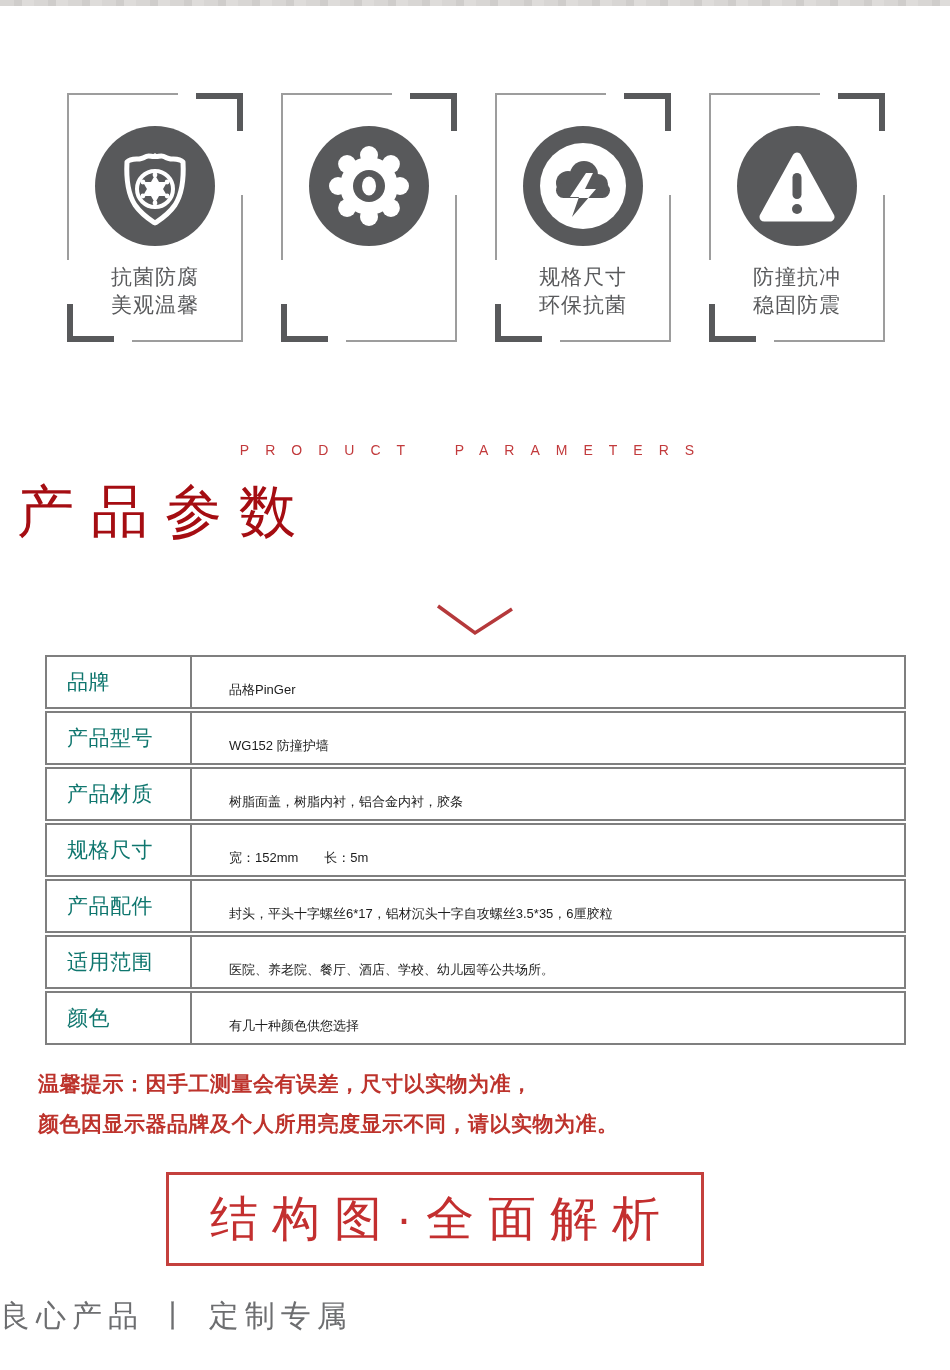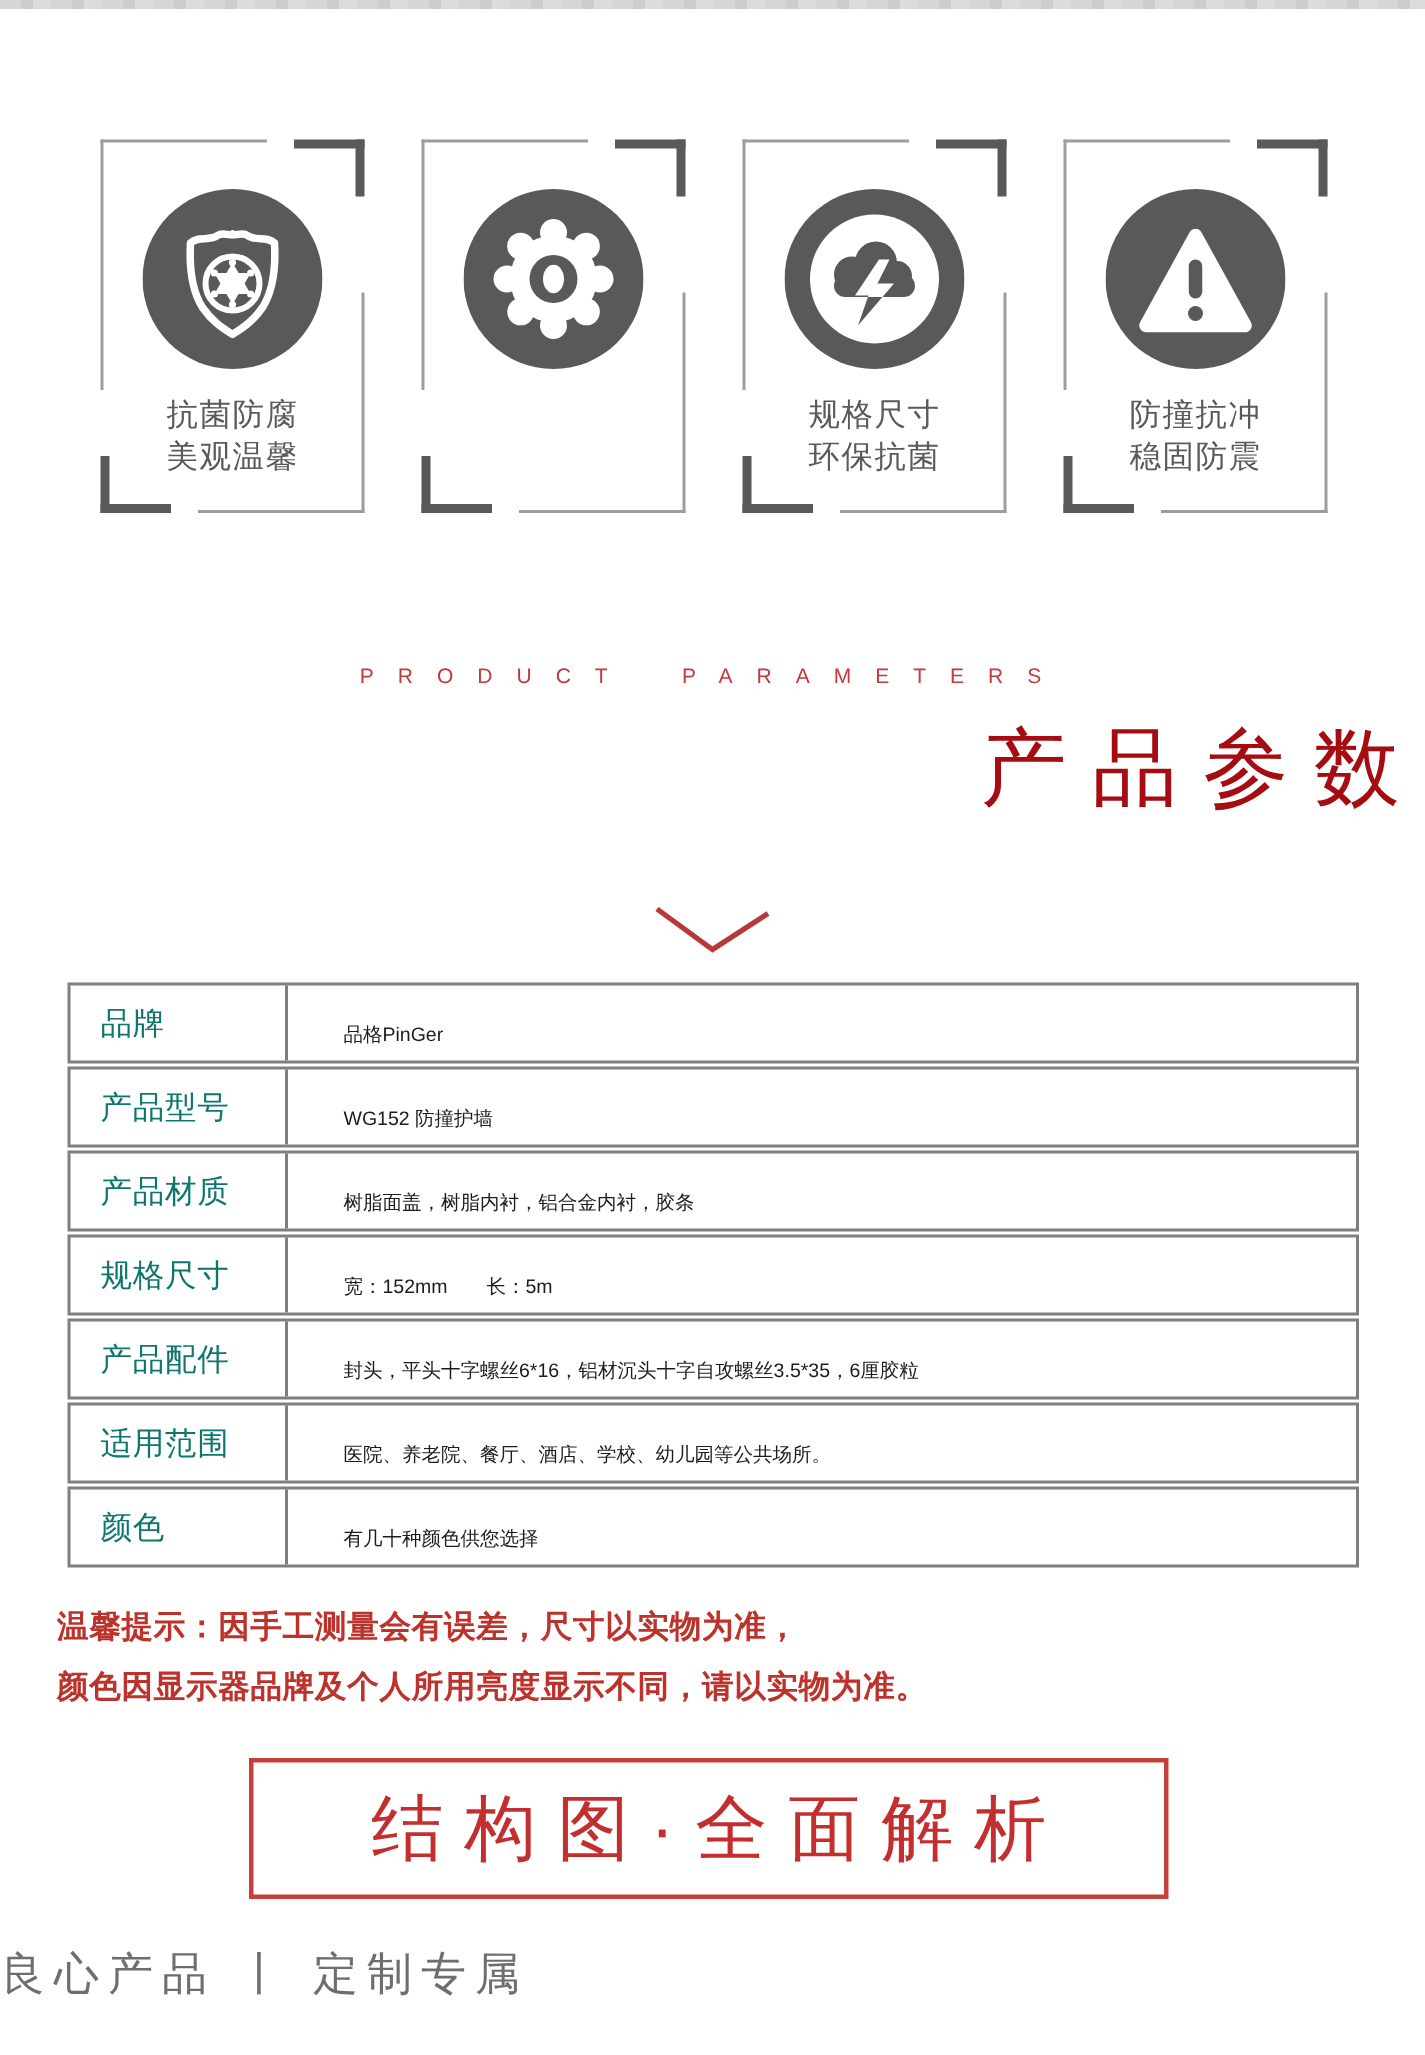--- a/index.html
+++ b/index.html
@@ -39,21 +39,21 @@
   }
 
   
   .eyebrow {
     position:absolute; top:442px; left:0; width:100%;
     text-align:center; font-size:14px; color:#c23a3c;
     letter-spacing:16px; word-spacing:14px; 
   }
   .main-title {
     position:absolute; top:474px; left:0; width:100%;
-    text-align:right; font-size:57px; font-weight:500; color:#a50d12;
+    text-align:left; font-size:57px; font-weight:500; color:#a50d12;
     letter-spacing:17px; padding-left:17px;
   }
   .chevron-wrap {
     position:absolute; top:602px; left:0; width:100%; text-align:center;
   }
 
   
   .spec-table { position:absolute; top:655px; left:45px; width:861px; }
   .spec-row {
     display:flex; height:54px; border:2px solid #7f7f7f;
@@ -73,21 +73,21 @@
   
   .notice {
     position:absolute; top:1064px; left:38px;
     font-family:"Liberation Serif","DejaVu Serif",serif;
     font-weight:bold; font-size:21px; line-height:40px;
     color:#bd332c; letter-spacing:0.5px;
   }
 
   
   .structure-banner {
-    position:absolute; top:1172px; left:166px; width:613px; height:94px;
+    position:absolute; top:1172px; left:166px; width:538px; height:94px;
     border:3px solid #c4403d; display:flex; align-items:center; justify-content:center;
   }
   .structure-banner span {
     font-size:48px; font-weight:500; color:#c32f2f;
     letter-spacing:14px; padding-left:14px; white-space:nowrap;
   }
 
   
   .tagline {
     position:absolute; top:1296px; left:0; width:100%;
@@ -236,21 +236,21 @@
     <div class="spec-row">
       <div class="spec-label">产品材质</div>
       <div class="spec-value">树脂面盖，树脂内衬，铝合金内衬，胶条</div>
     </div>
     <div class="spec-row">
       <div class="spec-label">规格尺寸</div>
       <div class="spec-value">宽：152mm　　长：5m</div>
     </div>
     <div class="spec-row">
       <div class="spec-label">产品配件</div>
-      <div class="spec-value">封头，平头十字螺丝6*16，铝材沉头十字自攻螺丝3.5*35，6厘胶粒</div>
+      <div class="spec-value">封头，平头十字螺丝6*17，铝材沉头十字自攻螺丝3.5*35，6厘胶粒</div>
     </div>
     <div class="spec-row">
       <div class="spec-label">适用范围</div>
       <div class="spec-value">医院、养老院、餐厅、酒店、学校、幼儿园等公共场所。</div>
     </div>
     <div class="spec-row">
       <div class="spec-label">颜色</div>
       <div class="spec-value">有几十种颜色供您选择</div>
     </div>
   </div>

